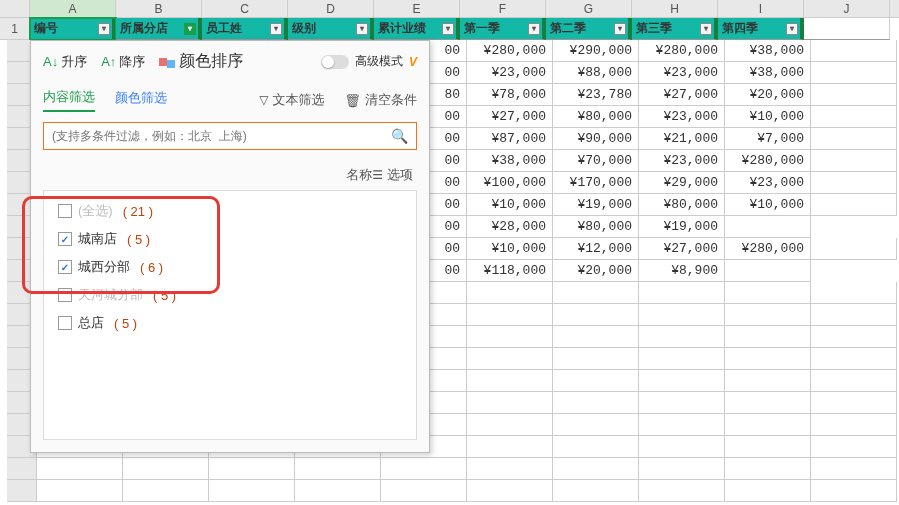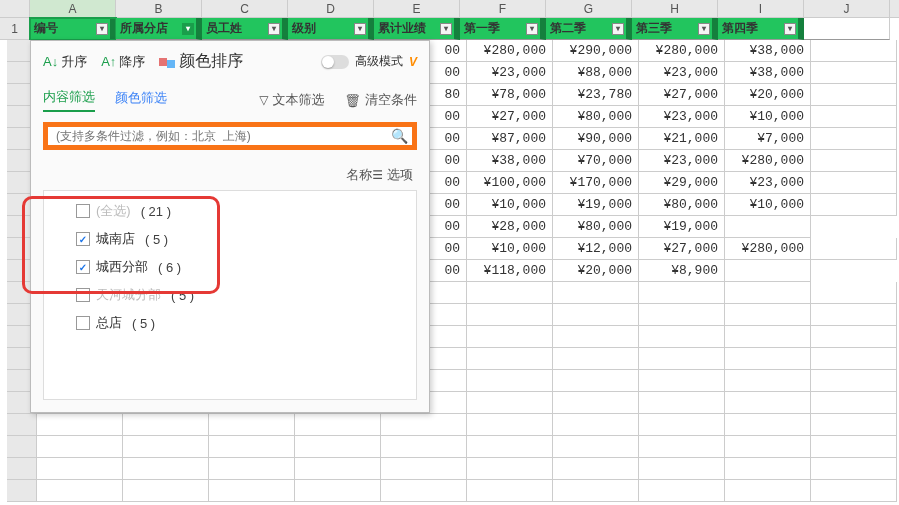--- a/index.html
+++ b/index.html
@@ -5,21 +5,21 @@
   * { box-sizing: border-box; margin: 0; padding: 0; }
   body { font-family: "Microsoft YaHei", Arial, sans-serif; font-size: 12px; color: #333; background: #fff; width: 899px; height: 505px; overflow: hidden; position: relative; }
   
   .col-headers { display: flex; height: 18px; background: #e8e8e8; border-bottom: 1px solid #ccc; }
   .row-num-space { width: 30px; border-right: 1px solid #ccc; background: #e8e8e8; }
   .col-h { width: 86px; text-align: center; border-right: 1px solid #ccc; color: #555; line-height: 18px; font-size: 12px; }
   .col-h.sel { background: #d0e8d0; }
   
   .header-row { display: flex; height: 22px; }
   .row-num { width: 30px; text-align: center; background: #e8e8e8; border-right: 1px solid #ccc; border-bottom: 1px solid #ccc; line-height: 22px; color: #555; }
-  .hcell { width: 86px; border-right: 6px solid #15803d; border-bottom: 1px solid #999; display: flex; align-items: center; justify-content: space-between; padding: 0 2px 0 4px; background: #22c55e; font-weight: bold; }
+  .hcell { width: 86px; border-right: 4px solid #15803d; border-bottom: 1px solid #999; display: flex; align-items: center; justify-content: space-between; padding: 0 2px 0 4px; background: #14b8a6; font-weight: bold; }
   .hcell.active { outline: 2px solid #1a9e4b; outline-offset: -1px; }
   .drop { width: 12px; height: 12px; border: 1px solid #888; display: inline-flex; align-items: center; justify-content: center; font-size: 8px; color: #555; background: #f5f5f5; }
   .drop.filt { background: #1a9e4b; color: #fff; border-color: #1a9e4b; }
   
   .grid { position: relative; padding-left: 7px; }
   .data-row { display: flex; height: 22px; }
   .cell { width: 86px; border-right: 1px solid #ccc; border-bottom: 1px solid #ccc; padding-right: 6px; text-align: right; line-height: 22px; font-family: "Courier New", monospace; font-size: 13px; }
   
   .filter-panel { position: absolute; left: 30px; top: 40px; width: 400px; background: #fafafa; border: 1px solid #bbb; box-shadow: 2px 2px 6px rgba(0,0,0,0.2); padding: 10px 12px 12px 12px; z-index: 10; }
   .fp-top { display: flex; align-items: center; gap: 14px; padding-bottom: 10px; }
@@ -33,33 +33,33 @@
   .v-ic { color: #ff8c00; font-weight: bold; font-style: italic; }
   
   .fp-tabs { display: flex; align-items: center; gap: 20px; padding: 6px 0 10px 0; font-size: 13px; }
   .tab { cursor: pointer; padding-bottom: 4px; color: #3b82f6; }
   .tab.active { color: #1a9e4b; border-bottom: 2px solid #1a9e4b; }
   .txt-filter { margin-left: auto; display: inline-flex; align-items: center; gap: 4px; cursor: pointer; color: #555; }
   .clear-f { display: inline-flex; align-items: center; gap: 4px; cursor: pointer; color: #555; }
   .funnel-ic { font-size: 12px; }
   
   .search-wrap { position: relative; margin-bottom: 10px; }
-  .search-in { width: 100%; height: 28px; border: 5px solid #f97316; padding: 0 28px 0 8px; font-size: 12px; background: #fff; outline: none; }
+  .search-in { width: 100%; height: 28px; border: 1px solid #f97316; padding: 0 28px 0 8px; font-size: 12px; background: #fff; outline: none; }
   .search-ic { position: absolute; right: 8px; top: 6px; color: #888; font-size: 14px; }
   
   .list-hdr { display: flex; justify-content: flex-end; padding: 6px 4px; color: #555; font-size: 13px; }
   .opt-link { cursor: pointer; display: inline-flex; align-items: center; gap: 4px; }
   .menu-ic { font-size: 12px; }
   
-  .item-list { border: 1px solid #ddd; background: #fff; height: 210px; padding: 6px 18px; position: relative; }
+  .item-list { border: 1px solid #ddd; background: #fff; height: 250px; padding: 6px 0; position: relative; }
   .chk-item { display: flex; align-items: center; gap: 6px; padding: 5px 14px; cursor: pointer; font-size: 13px; position: relative; }
   .chk-item.dim { color: #bbb; }
   .chk { width: 14px; height: 14px; border: 1px solid #999; background: #fff; display: inline-flex; align-items: center; justify-content: center; font-size: 10px; color: #1a73e8; }
   .chk.checked::after { content: "✓"; font-weight: bold; }
-  .cnt { color: #404040; margin-left: 4px; text-align: right; }
+  .cnt { color: #c2410c; margin-left: 4px; text-align: right; }
   
   .red-box { position: absolute; left: 22px; top: 196px; width: 198px; height: 98px; border: 3px solid #e53935; border-radius: 10px; z-index: 20; pointer-events: none; }
 </style>
 </head>
 <body>
 
 <div class="col-headers">
   <div class="row-num-space"></div>
   <div class="col-h sel">A</div>
   <div class="col-h">B</div>

